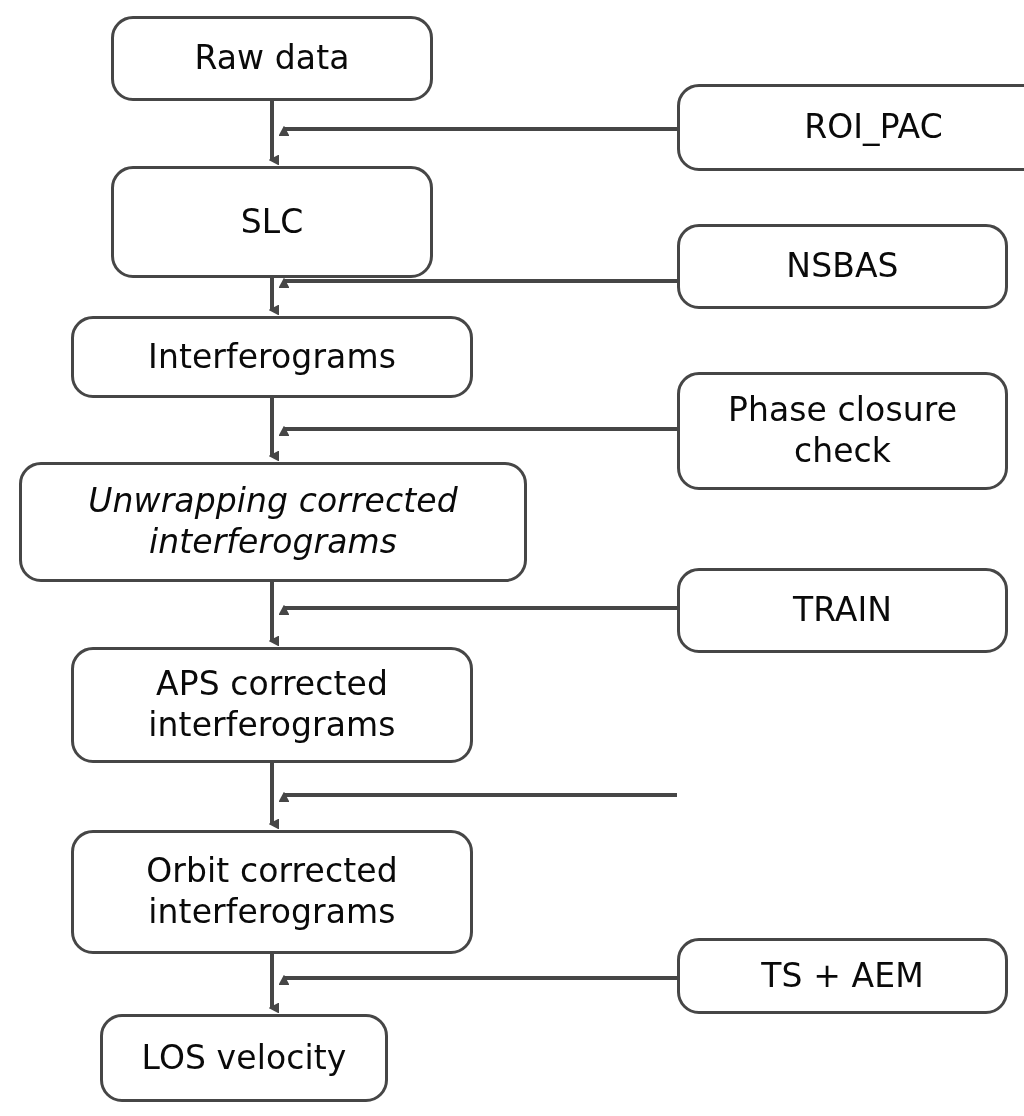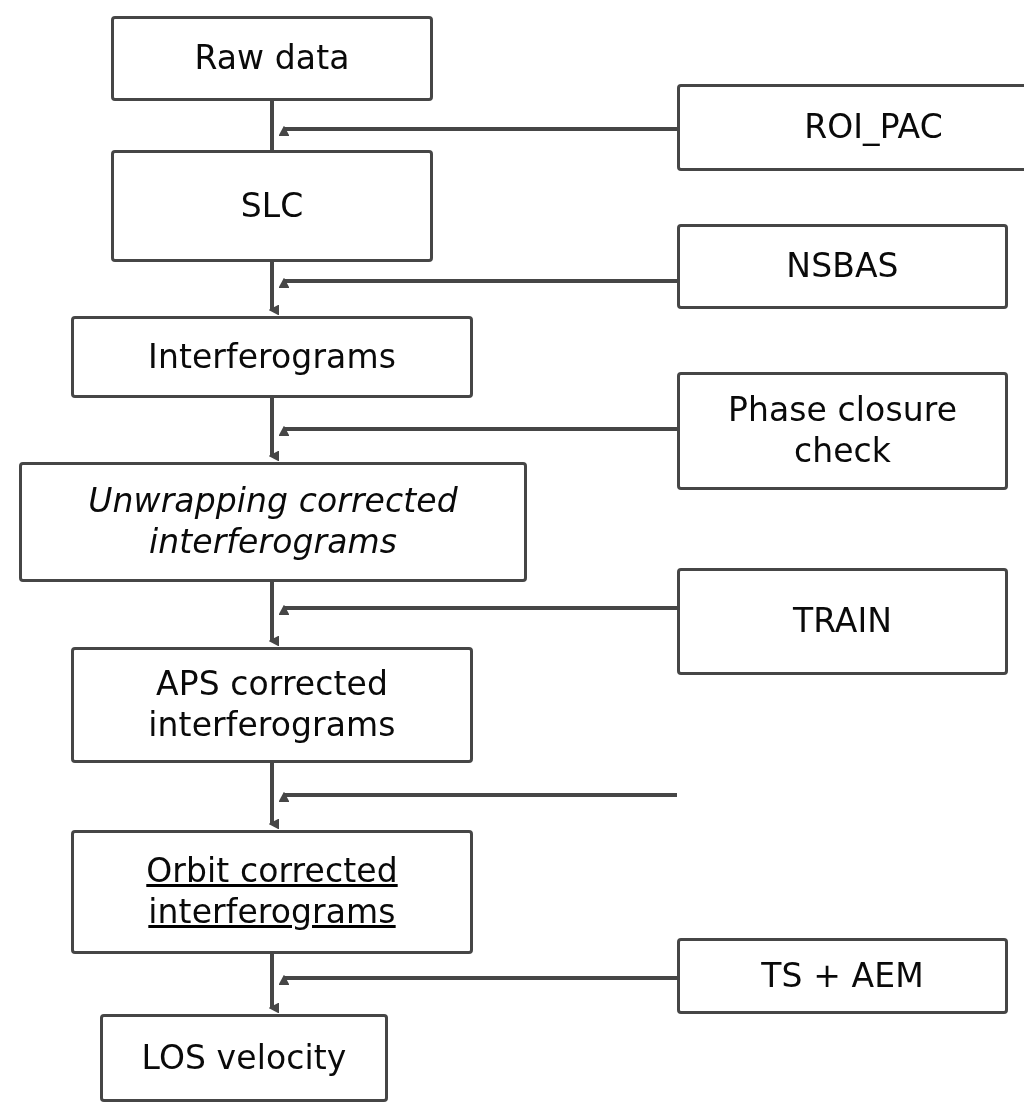--- a/index.html
+++ b/index.html
@@ -21,21 +21,21 @@
     left: 0;
     top: 0;
     width: 1024px;
     height: 1116px;
     pointer-events: none;
   }
   .node {
     position: absolute;
     box-sizing: border-box;
     border: 3px solid #464646;
-    border-radius: 4px;
+    border-radius: 22px;
     background: #ffffff;
     display: flex;
     align-items: center;
     justify-content: center;
     text-align: center;
   }
   .node .label {
     display: block;
     color: #0a0a0a;
     font-size: 33px;
@@ -75,39 +75,39 @@
       <line x1="677" y1="608" x2="284" y2="608" marker-end="url(#arrowLeft)"></line>
       <line x1="677" y1="795" x2="284" y2="795" marker-end="url(#arrowLeft)"></line>
       <line x1="677" y1="978" x2="284" y2="978" marker-end="url(#arrowLeft)"></line>
     </g>
   </svg>
 
   <div class="node" style="left:111px; top:16px; width:322px; height:85px;">
     <span class="label">Raw data</span>
   </div>
 
-  <div class="node" style="left:111px; top:150px; width:322px; height:112px;">
+  <div class="node" style="left:111px; top:166px; width:322px; height:112px;">
     <span class="label">SLC</span>
   </div>
 
   <div class="node" style="left:71px; top:316px; width:402px; height:82px;">
     <span class="label">Interferograms</span>
   </div>
 
   <div class="node" style="left:19px; top:462px; width:508px; height:120px;font-style:italic;">
     <span class="label">Unwrapping corrected
 interferograms</span>
   </div>
 
   <div class="node" style="left:71px; top:647px; width:402px; height:116px;">
     <span class="label">APS corrected
 interferograms</span>
   </div>
 
-  <div class="node" style="left:71px; top:830px; width:402px; height:124px;text-decoration:underline;">
+  <div class="node" style="left:71px; top:830px; width:402px; height:124px;">
     <span class="label">Orbit corrected
 interferograms</span>
   </div>
 
   <div class="node" style="left:100px; top:1014px; width:288px; height:88px;">
     <span class="label">LOS velocity</span>
   </div>
 
   <div class="node" style="left:677px; top:84px; width:393px; height:87px;">
     <span class="label">ROI_PAC</span>
@@ -115,21 +115,21 @@
 
   <div class="node" style="left:677px; top:224px; width:331px; height:85px;">
     <span class="label">NSBAS</span>
   </div>
 
   <div class="node" style="left:677px; top:372px; width:331px; height:118px;">
     <span class="label">Phase closure
 check</span>
   </div>
 
-  <div class="node" style="left:677px; top:568px; width:331px; height:107px;">
+  <div class="node" style="left:677px; top:568px; width:331px; height:85px;">
     <span class="label">TRAIN</span>
   </div>
 
 
   <div class="node" style="left:677px; top:938px; width:331px; height:76px;">
     <span class="label">TS + AEM</span>
   </div>
 
 </div>
 

